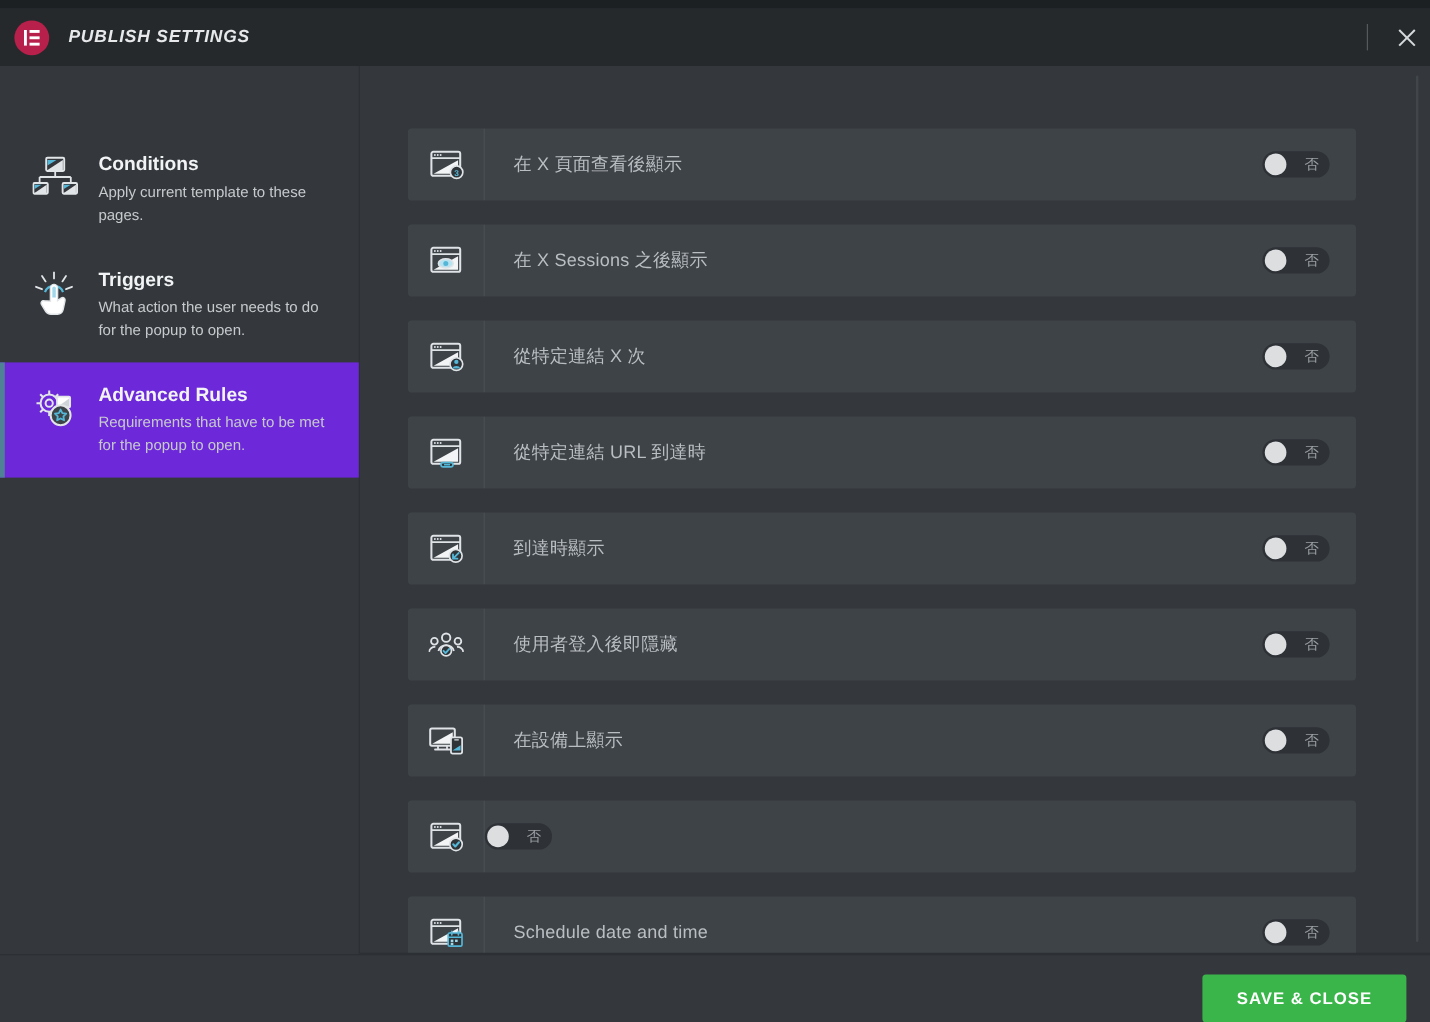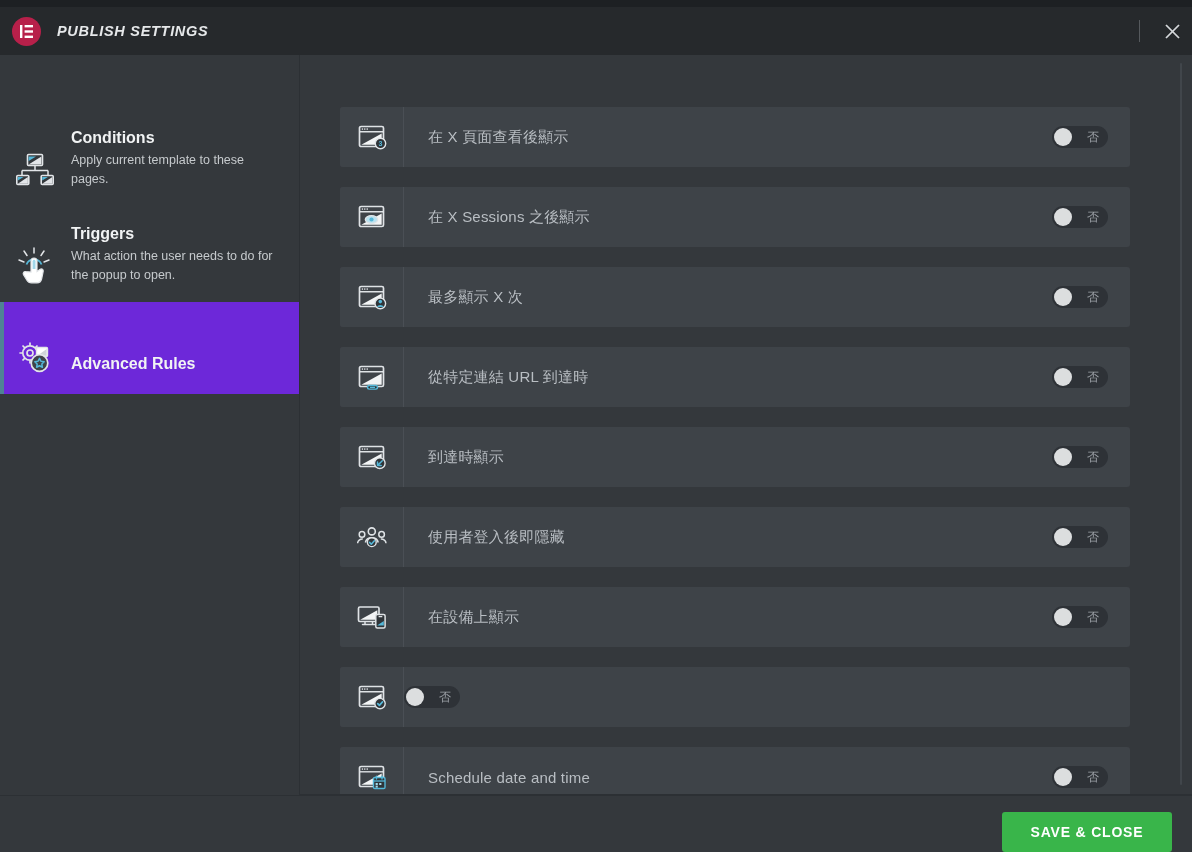--- a/index.html
+++ b/index.html
@@ -103,22 +103,22 @@
     flex: 0 0 300px;
     background: #34383c;
     border-right: 1px solid #2c3034;
     padding-top: 55px;
     position: relative;
   }
 
   .nav-item {
     position: relative;
     display: flex;
-    align-items: flex-end;
-    padding: 17px 22px 17px 8px;
+    align-items: flex-start;
+    padding: 17px 22px 17px 19px;
     border-left: 4px solid transparent;
     cursor: pointer;
     min-height: 92px;
   }
   .nav-item.active {
     background: #6d28d9;
     border-left-color: #4f8294;
   }
   .nav-icon {
     width: 46px;
@@ -350,20 +350,21 @@
               <path d="M15 3.4 v3.3 M15 21.3 v3.3 M4.4 14 h3.3 M22.3 14 h3.3 M7.5 6.5 l2.3 2.3 M20.2 19.2 l2.3 2.3 M22.5 6.5 l-2.3 2.3 M9.8 19.2 l-2.3 2.3"></path>
             </g>
             <rect x="21.5" y="8.5" width="11" height="9" rx="1" fill="#ffffff" stroke="#e2e5e8" stroke-width="1.4"></rect>
             <path d="M22.4 16.8 L31.6 10 L31.6 16.8 Z" fill="#cfd4d8"></path>
             <circle cx="24.5" cy="24" r="8.3" fill="#3e4348" stroke="#e2e5e8" stroke-width="1.7"></circle>
             <path d="M24.5 19.3 l1.45 2.95 3.25.47 -2.35 2.3 .55 3.24 -2.9-1.53 -2.9 1.53 .55-3.24 -2.35-2.3 3.25-.47 Z" fill="none" stroke="#55b7d8" stroke-width="1.5" stroke-linejoin="round"></path>
           </svg>
         </div>
         <div class="nav-text">
           <div class="nav-title">Advanced Rules</div>
+          <div class="nav-desc">Requirements that have to be met for the popup to open.</div>
         </div>
       </div>
 
     </div>
 
     <div class="content">
       <div class="rules-list" id="rules-list">
           <div class="rule-row">
     <div class="rule-icon-cell">
               <svg width="30" height="28" viewBox="0 0 30 28">
@@ -416,21 +417,21 @@
   <circle cx="5.4" cy="6.1" r="0.8" fill="#dfe3e6"></circle>
   <circle cx="7.8" cy="6.1" r="0.8" fill="#dfe3e6"></circle>
   <circle cx="10.2" cy="6.1" r="0.8" fill="#dfe3e6"></circle>
   <path d="M4.3 21.8 L24.7 10.6 L24.7 21.8 Z" fill="#f2f4f5"></path>
 
       <circle cx="23.3" cy="20.4" r="5.3" fill="#2f3438" stroke="#dfe3e6" stroke-width="1.4"></circle>
       <circle cx="23.3" cy="18.6" r="1.8" fill="#55b7d8"></circle>
       <path d="M19.9 24 a3.6 3.1 0 0 1 6.8 0 Z" fill="#55b7d8"></path>
               </svg>
             </div>
-    <div class="rule-label">最多顯示 X 次</div>
+    <div class="rule-label">從特定連結 X 次</div>
     <div class="rule-switch-cell">
       <div class="switch" role="switch" aria-checked="false">
         <span class="knob"></span>
         <span class="sw-label">否</span>
       </div>
     </div>
           </div>
           <div class="rule-row">
     <div class="rule-icon-cell">
               <svg width="30" height="28" viewBox="0 0 30 28">

